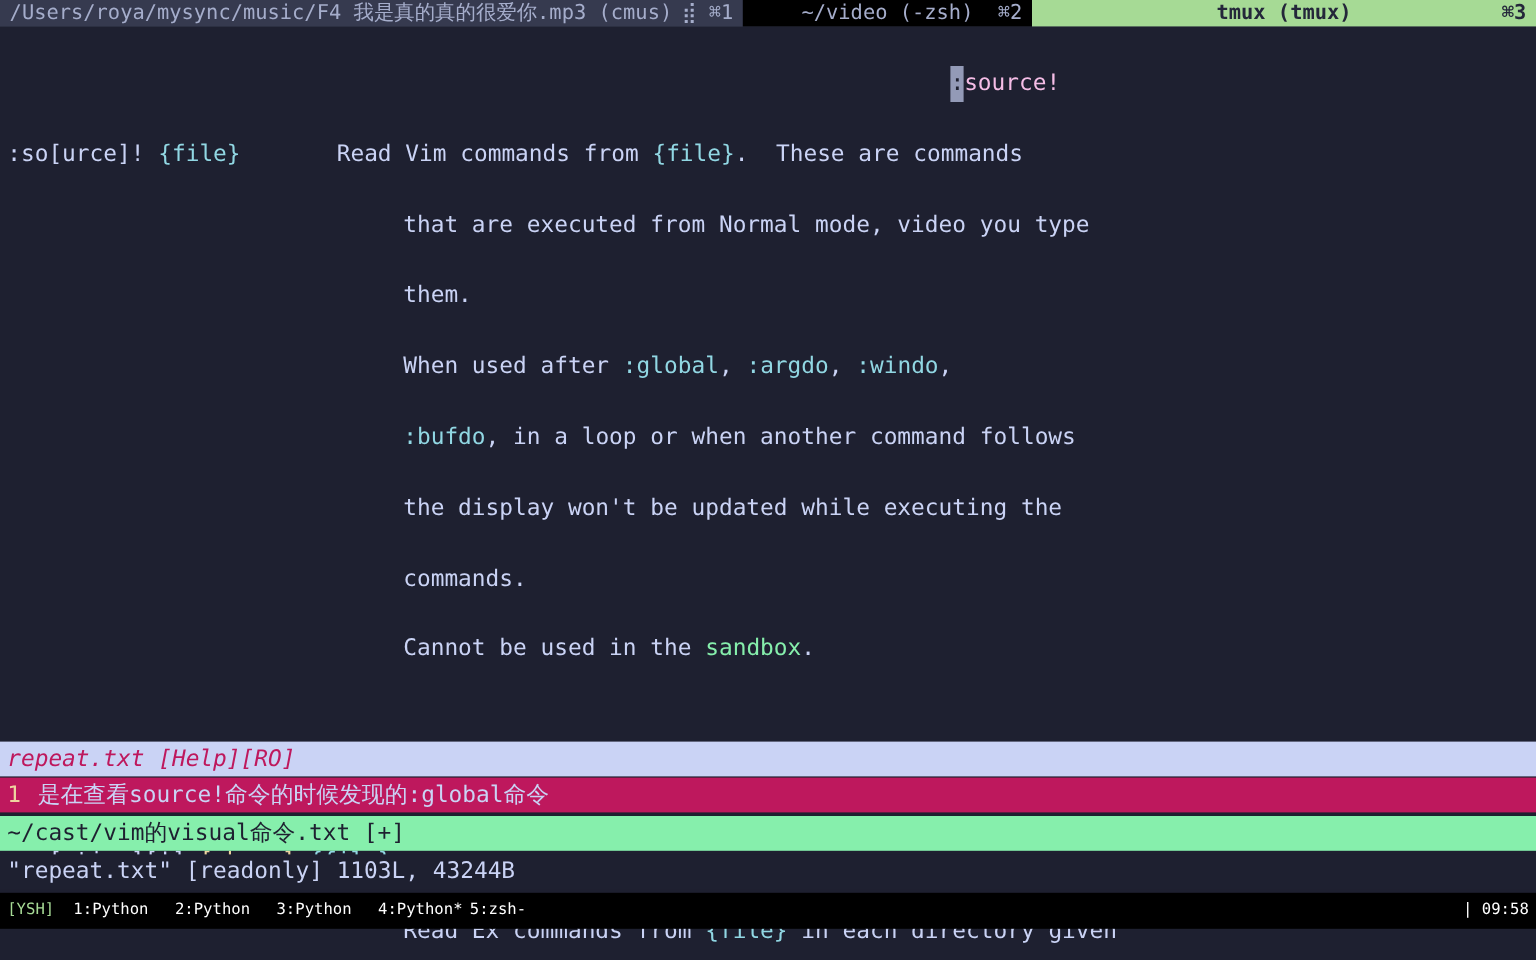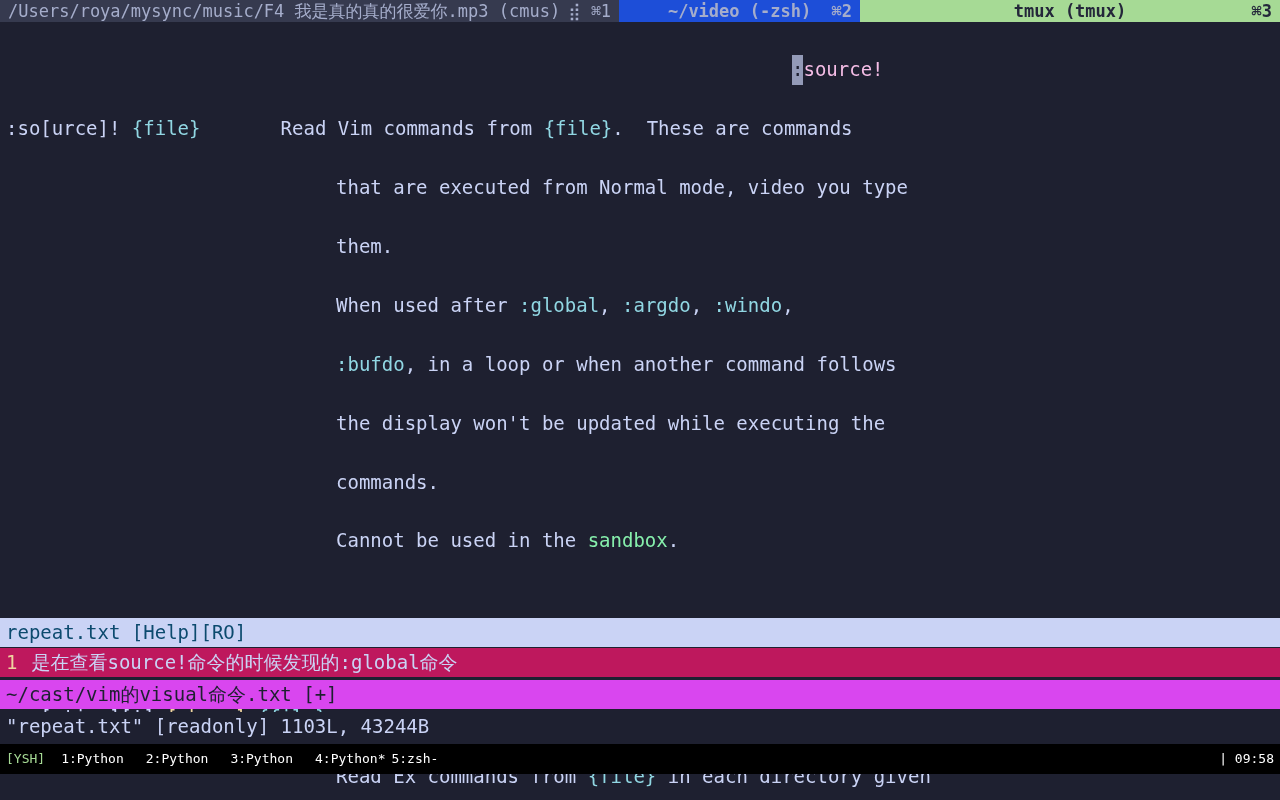--- a/index.html
+++ b/index.html
@@ -2,41 +2,41 @@
 <html><head>
 <meta charset="utf-8">
 <style>
   * { margin:0; padding:0; box-sizing:border-box; }
   html,body { width:1280px; height:800px; background:#1e2030; font-family:Menlo,Consolas,monospace; font-size:19px; line-height:1.55; color:#cad3f5; overflow:hidden; }
   
   .tabbar { display:flex; height:22px; background:#363a4f; font-size:17px; align-items:stretch; }
   .tab { display:flex; align-items:center; padding:0 8px; background:#363a4f; color:#a5adcb; white-space:nowrap; }
   .tab .hot { margin-left:auto; padding-left:10px; }
   .tab1 { flex:0 0 420px; }
-  .tab2 { flex:1; justify-content:center; background:#1d4ed8; position:relative;font-weight:bold; }
+  .tab2 { flex:1; justify-content:center; background:#000000; position:relative; }
   .tab2 .hot { position:absolute; right:8px; }
   .tab3 { flex:0 0 420px; background:#a6da95; color:#24273a; font-weight:bold; display:flex; justify-content:center; position:relative; }
   .tab3 .hot { position:absolute; right:8px; }
   .spinner { margin-left:8px; }
   
   .help { padding:4px 6px 0 6px; white-space:pre; }
   .tag-right { color:#f5bde6; }
   .cursor { display:inline-block; background:#939ab7; color:#1e2030; }
   .cmd { color:#cad3f5; }
   .arg-file { color:#91d7e3; }
   .arg-where { color:#eed49f; }
   .kw-colon { color:#91d7e3; }
   .link { color:#86efac; }
   .bang { color:#cad3f5; }
   
   .statusbar { position:absolute; left:0; width:100%; font-size:19px; }
-  .status-help { top:618px; background:#cad3f5; color:#0c4a6e; padding:0 6px; }
+  .status-help { top:618px; background:#cad3f5; color:#be185d; padding:0 6px;font-style:italic; }
   .buf-line { top:648px; background:#be185d; color:#cad3f5; padding:0 6px; }
   .buf-line .ln { color:#eed49f; margin-right:14px; }
-  .status-buf { top:680px; background:#d946ef; color:#1e2030; padding:0 6px; }
+  .status-buf { top:680px; background:#86efac; color:#1e2030; padding:0 6px; }
   .status-msg { top:712px; background:#1e2030; color:#cad3f5; padding:0 6px; }
   
   .tmuxline { position:absolute; top:744px; left:0; width:100%; height:30px; background:#000; color:#fff; padding:0 6px; display:flex; align-items:center; font-size:13px; }
   .tmuxline .sess { color:#a6da95; }
   .tmuxline .winitem { margin-right:6px; }
   .tmuxline .clock { margin-left:auto; }
   .sep { margin:0 8px; }
 </style>
 </head>
 <body>

